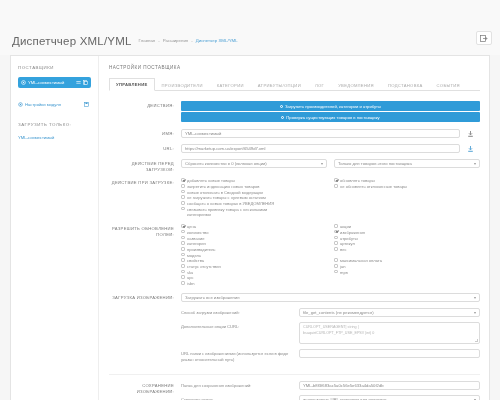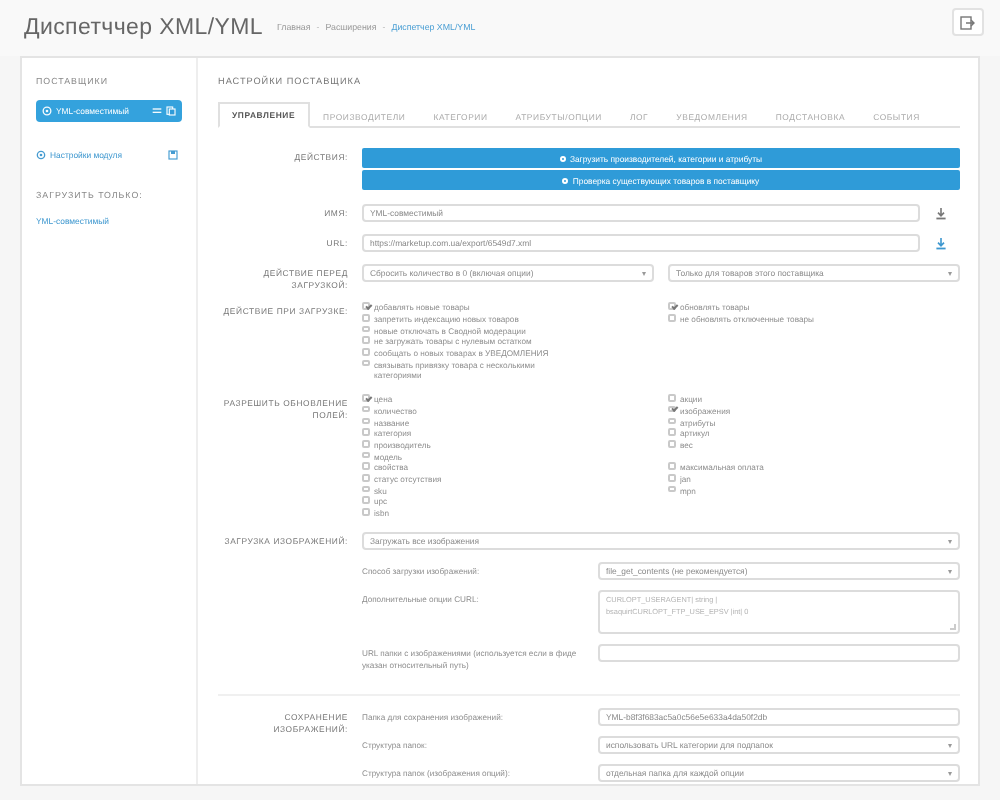--- a/index.html
+++ b/index.html
@@ -13,20 +13,21 @@
     overflow:hidden;
   }
   .page { width:500px; height:400px; position:relative; background:#f6f6f6; }
 
   
   .topbar {
     height:28px; background:#f9f9f9;
     display:flex; align-items:center;
     padding:0 12px;
     position:relative;
+    margin-top:27px;
   }
   .page-title {
     font-size:11.5px; color:#666; font-weight:400;
     letter-spacing:.2px; white-space:nowrap;
   }
   .breadcrumb { display:flex; align-items:flex-end; gap:3px; margin-left:7px; padding-bottom:1px; }
   .crumb { font-size:4.4px; color:#999; white-space:nowrap; }
   .crumb.active { color:#4a9fd4; }
   .crumb-sep { font-size:4.4px; color:#bbb; }
   .topbar-right {

